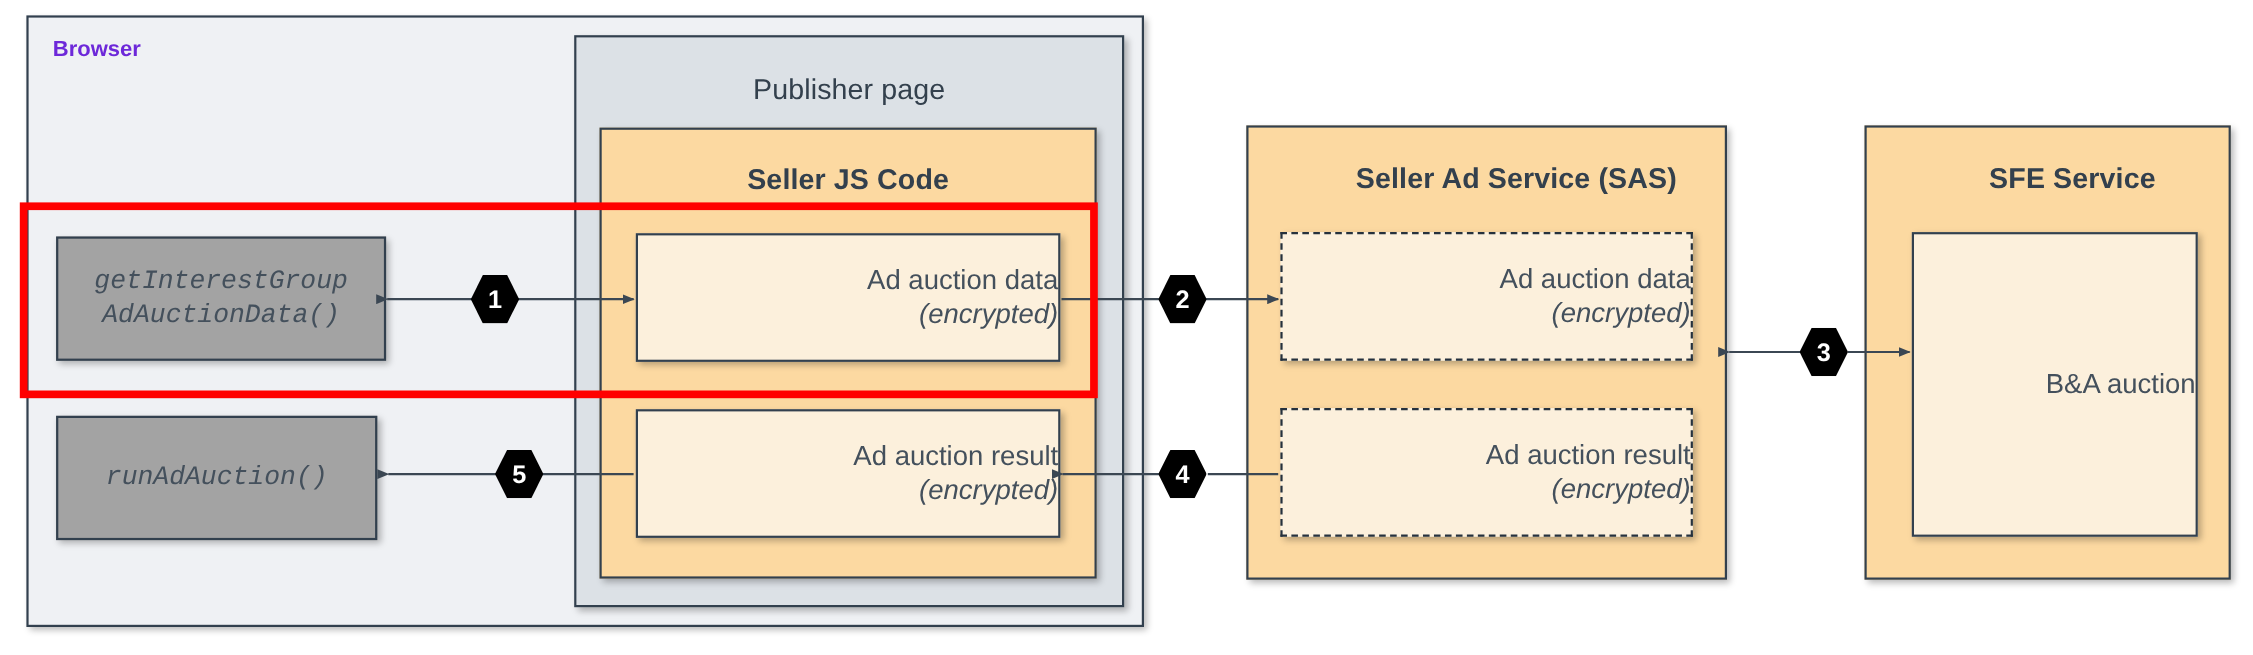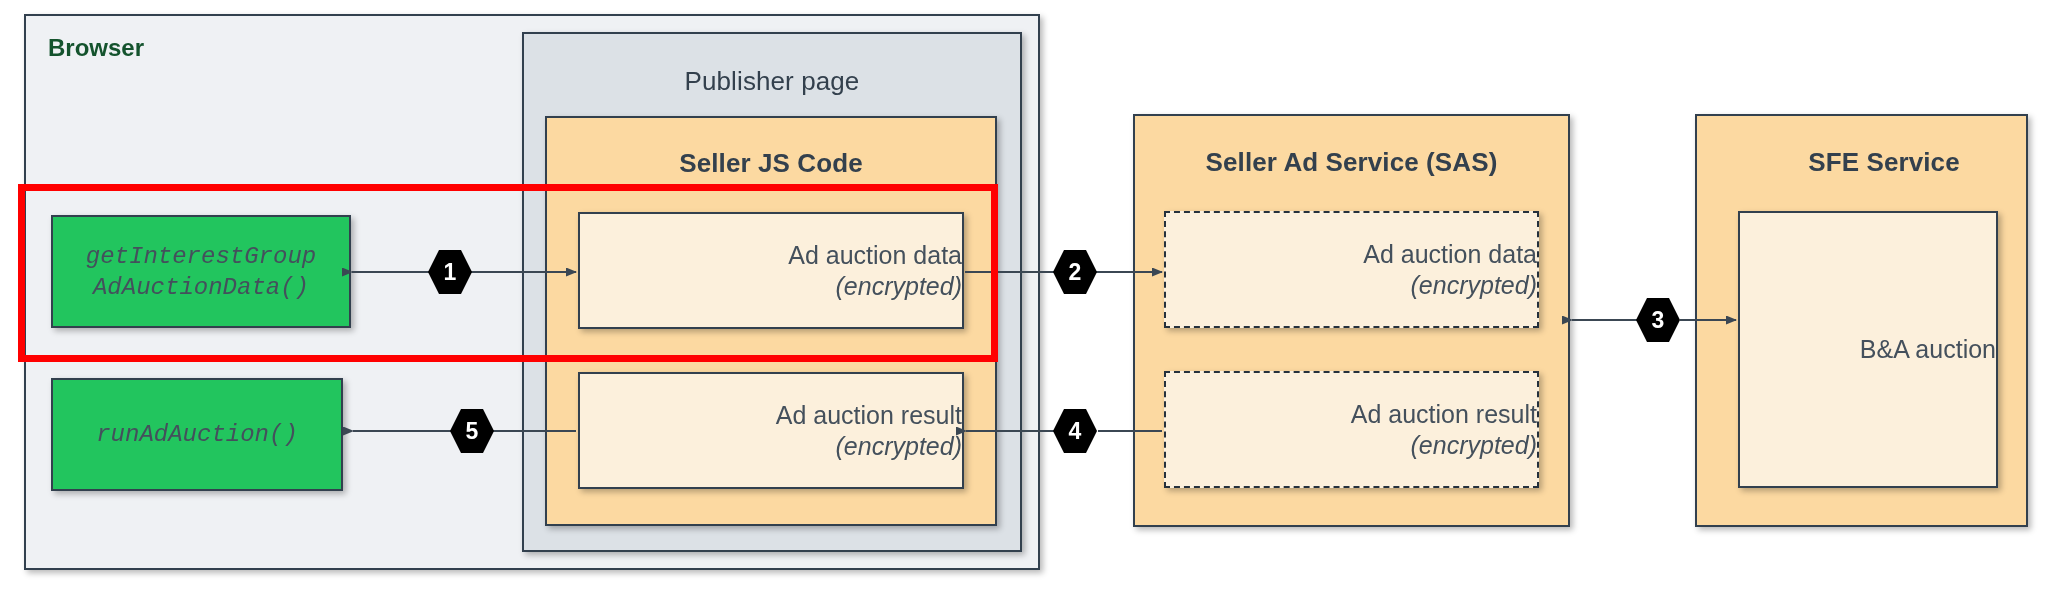--- a/index.html
+++ b/index.html
@@ -33,37 +33,37 @@
   }
   .box-title.plain {
     font-weight: normal;
   }
   .browser {
     background: #eff1f4;
   }
   .browser-title {
     position: absolute;
     font-weight: bold;
-    font-size: 24px;
-    color: #14532d;
+    font-size: 20px;
+    color: #6d28d9;
   }
   .publisher {
     background: #dce1e6;
   }
   .seller-js {
     background: #fcd9a1;
   }
   .sas {
     background: #fcd9a1;
   }
   .sfe {
     background: #fcd9a1;
   }
   .inner-green {
-    background: #22c55e;
+    background: #a3a3a3;
     padding-left: 22px;
   }
   .inner-cream {
     background: #fcf0dc;
   }
   .inner-dashed {
     background: #fcf0dc;
     border: 2px dashed #25313d;
   }
   .inner-label {
@@ -155,21 +155,21 @@
   </div>
 
   <div class="box inner-cream" style="left:578px; top:372px; width:386px; height:117px;">
     <span class="inner-label">
       <span>Ad auction result</span>
       <span class="ital">(encrypted)</span>
     </span>
   </div>
 
   <div class="box sas" style="left:1133px; top:114px; width:437px; height:413px;"></div>
-  <div class="box-title" style="left:1133px; top:147px; width:437px;">Seller Ad Service (SAS)</div>
+  <div class="box-title" style="left:1133px; top:147px; width:437px;padding-left:27px;">Seller Ad Service (SAS)</div>
 
   <div class="box inner-dashed" style="left:1164px; top:211px; width:375px; height:117px; box-shadow:3px 3px 6px rgba(0,0,0,0.28);">
     <span class="inner-label">
       <span>Ad auction data</span>
       <span class="ital">(encrypted)</span>
     </span>
   </div>
 
   <div class="box inner-dashed" style="left:1164px; top:371px; width:375px; height:117px; box-shadow:3px 3px 6px rgba(0,0,0,0.28);">
     <span class="inner-label">

